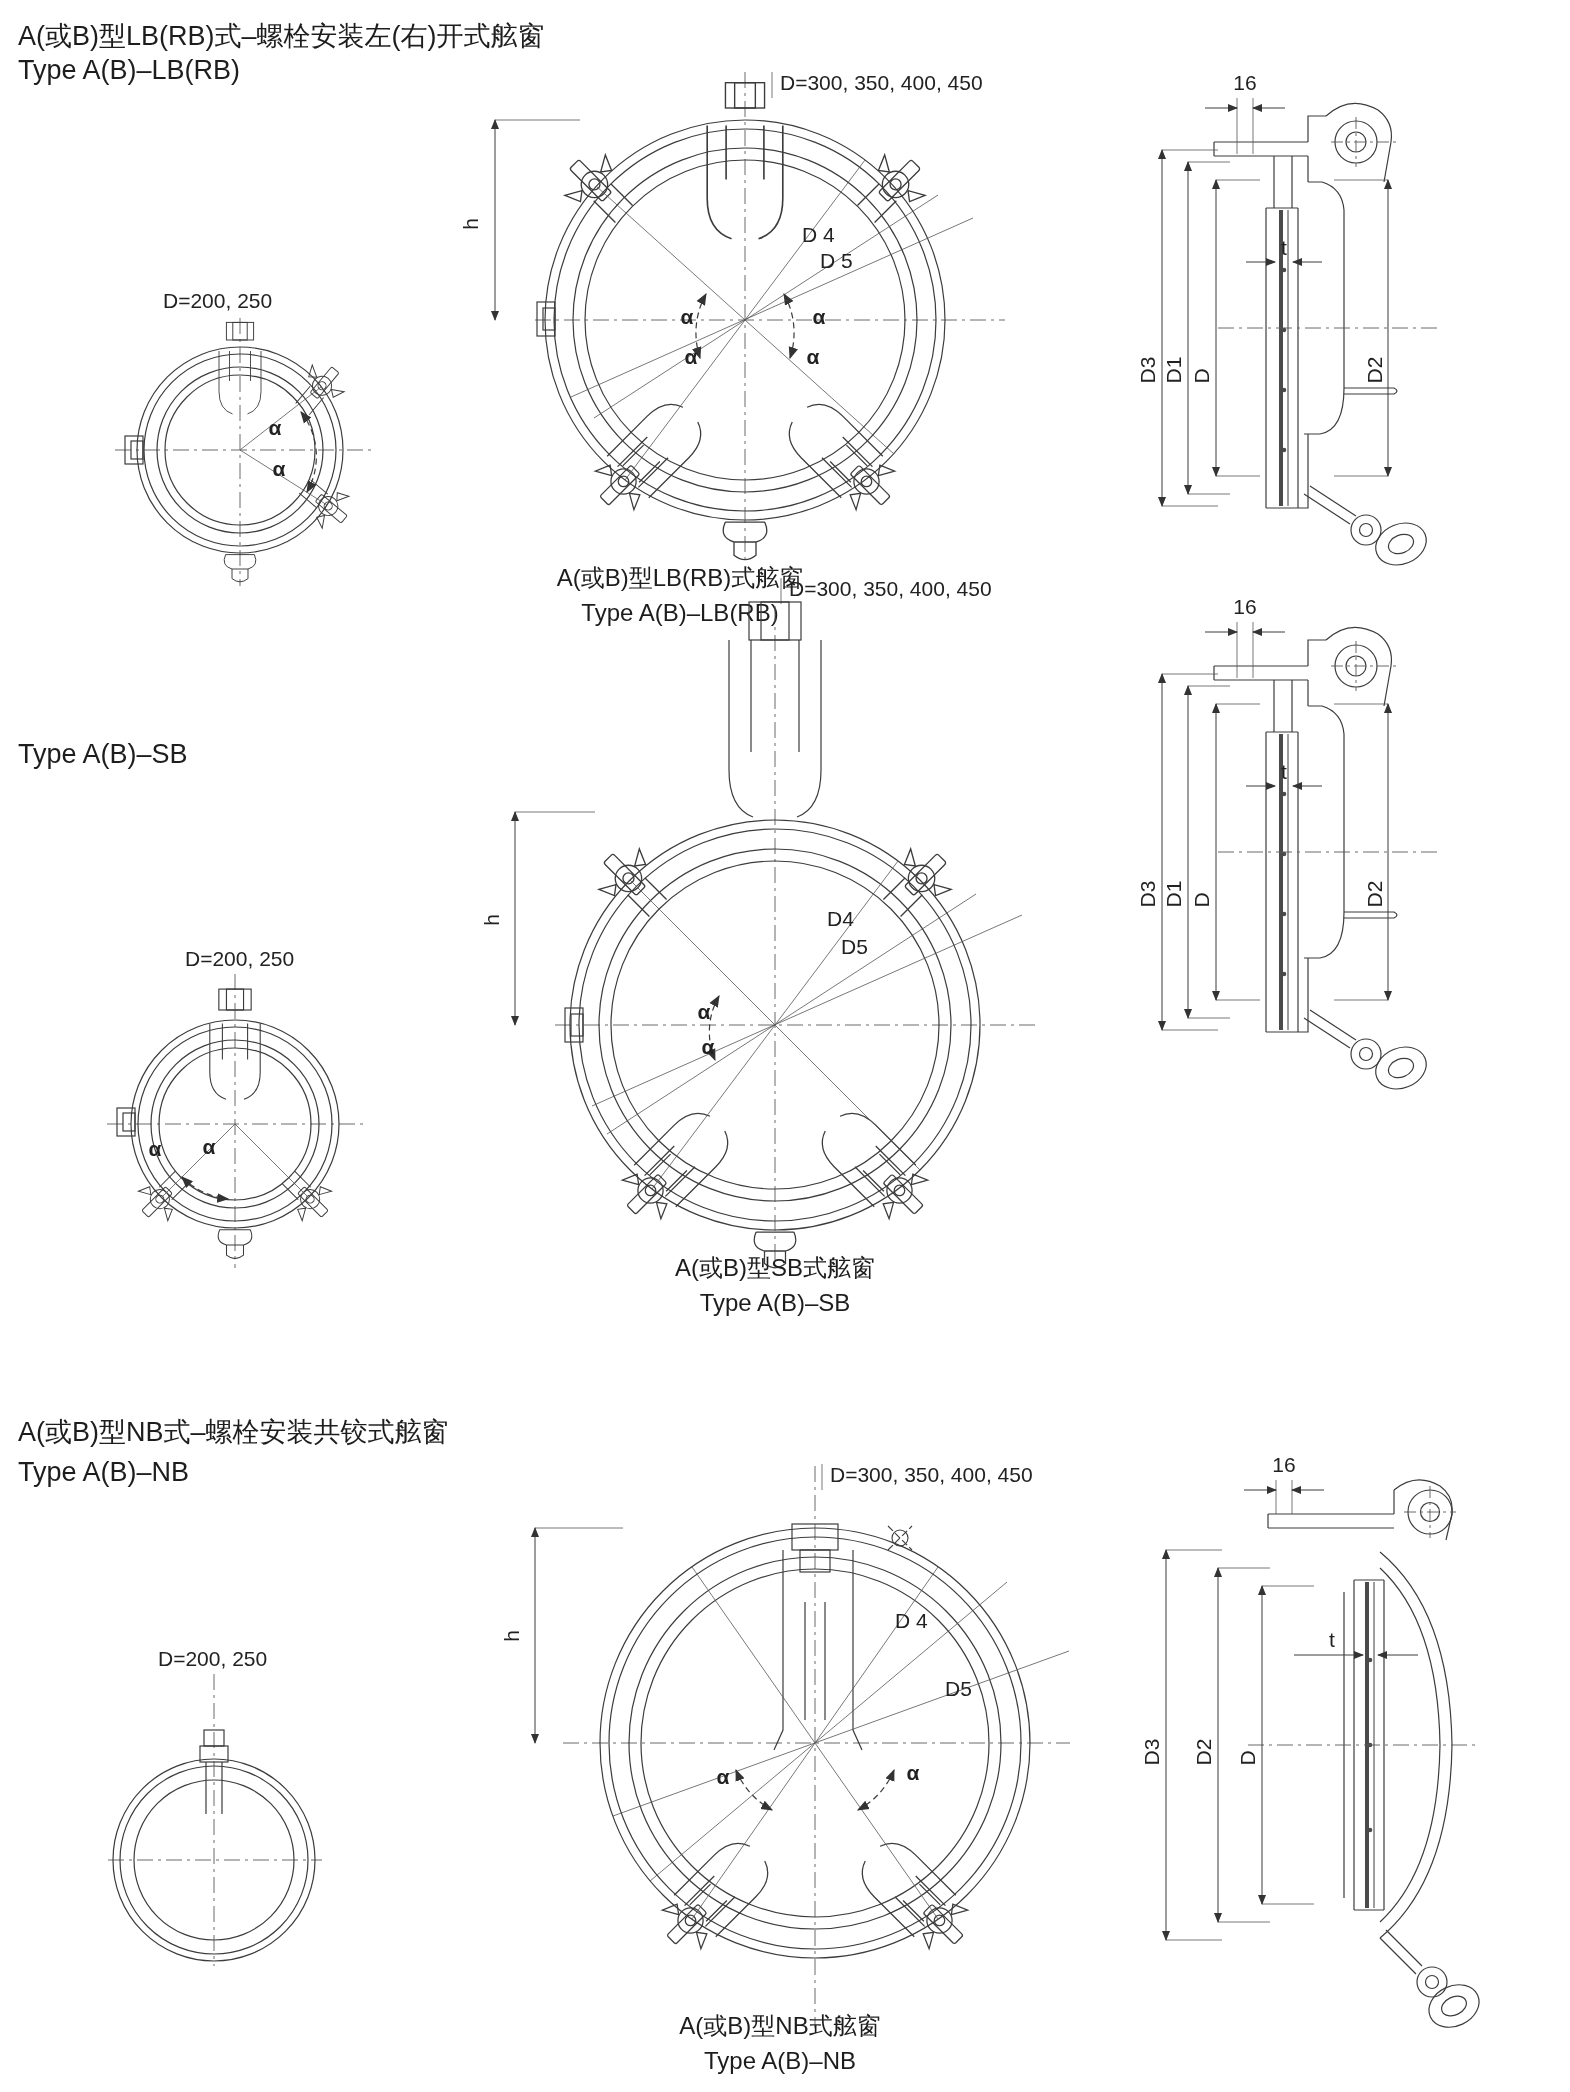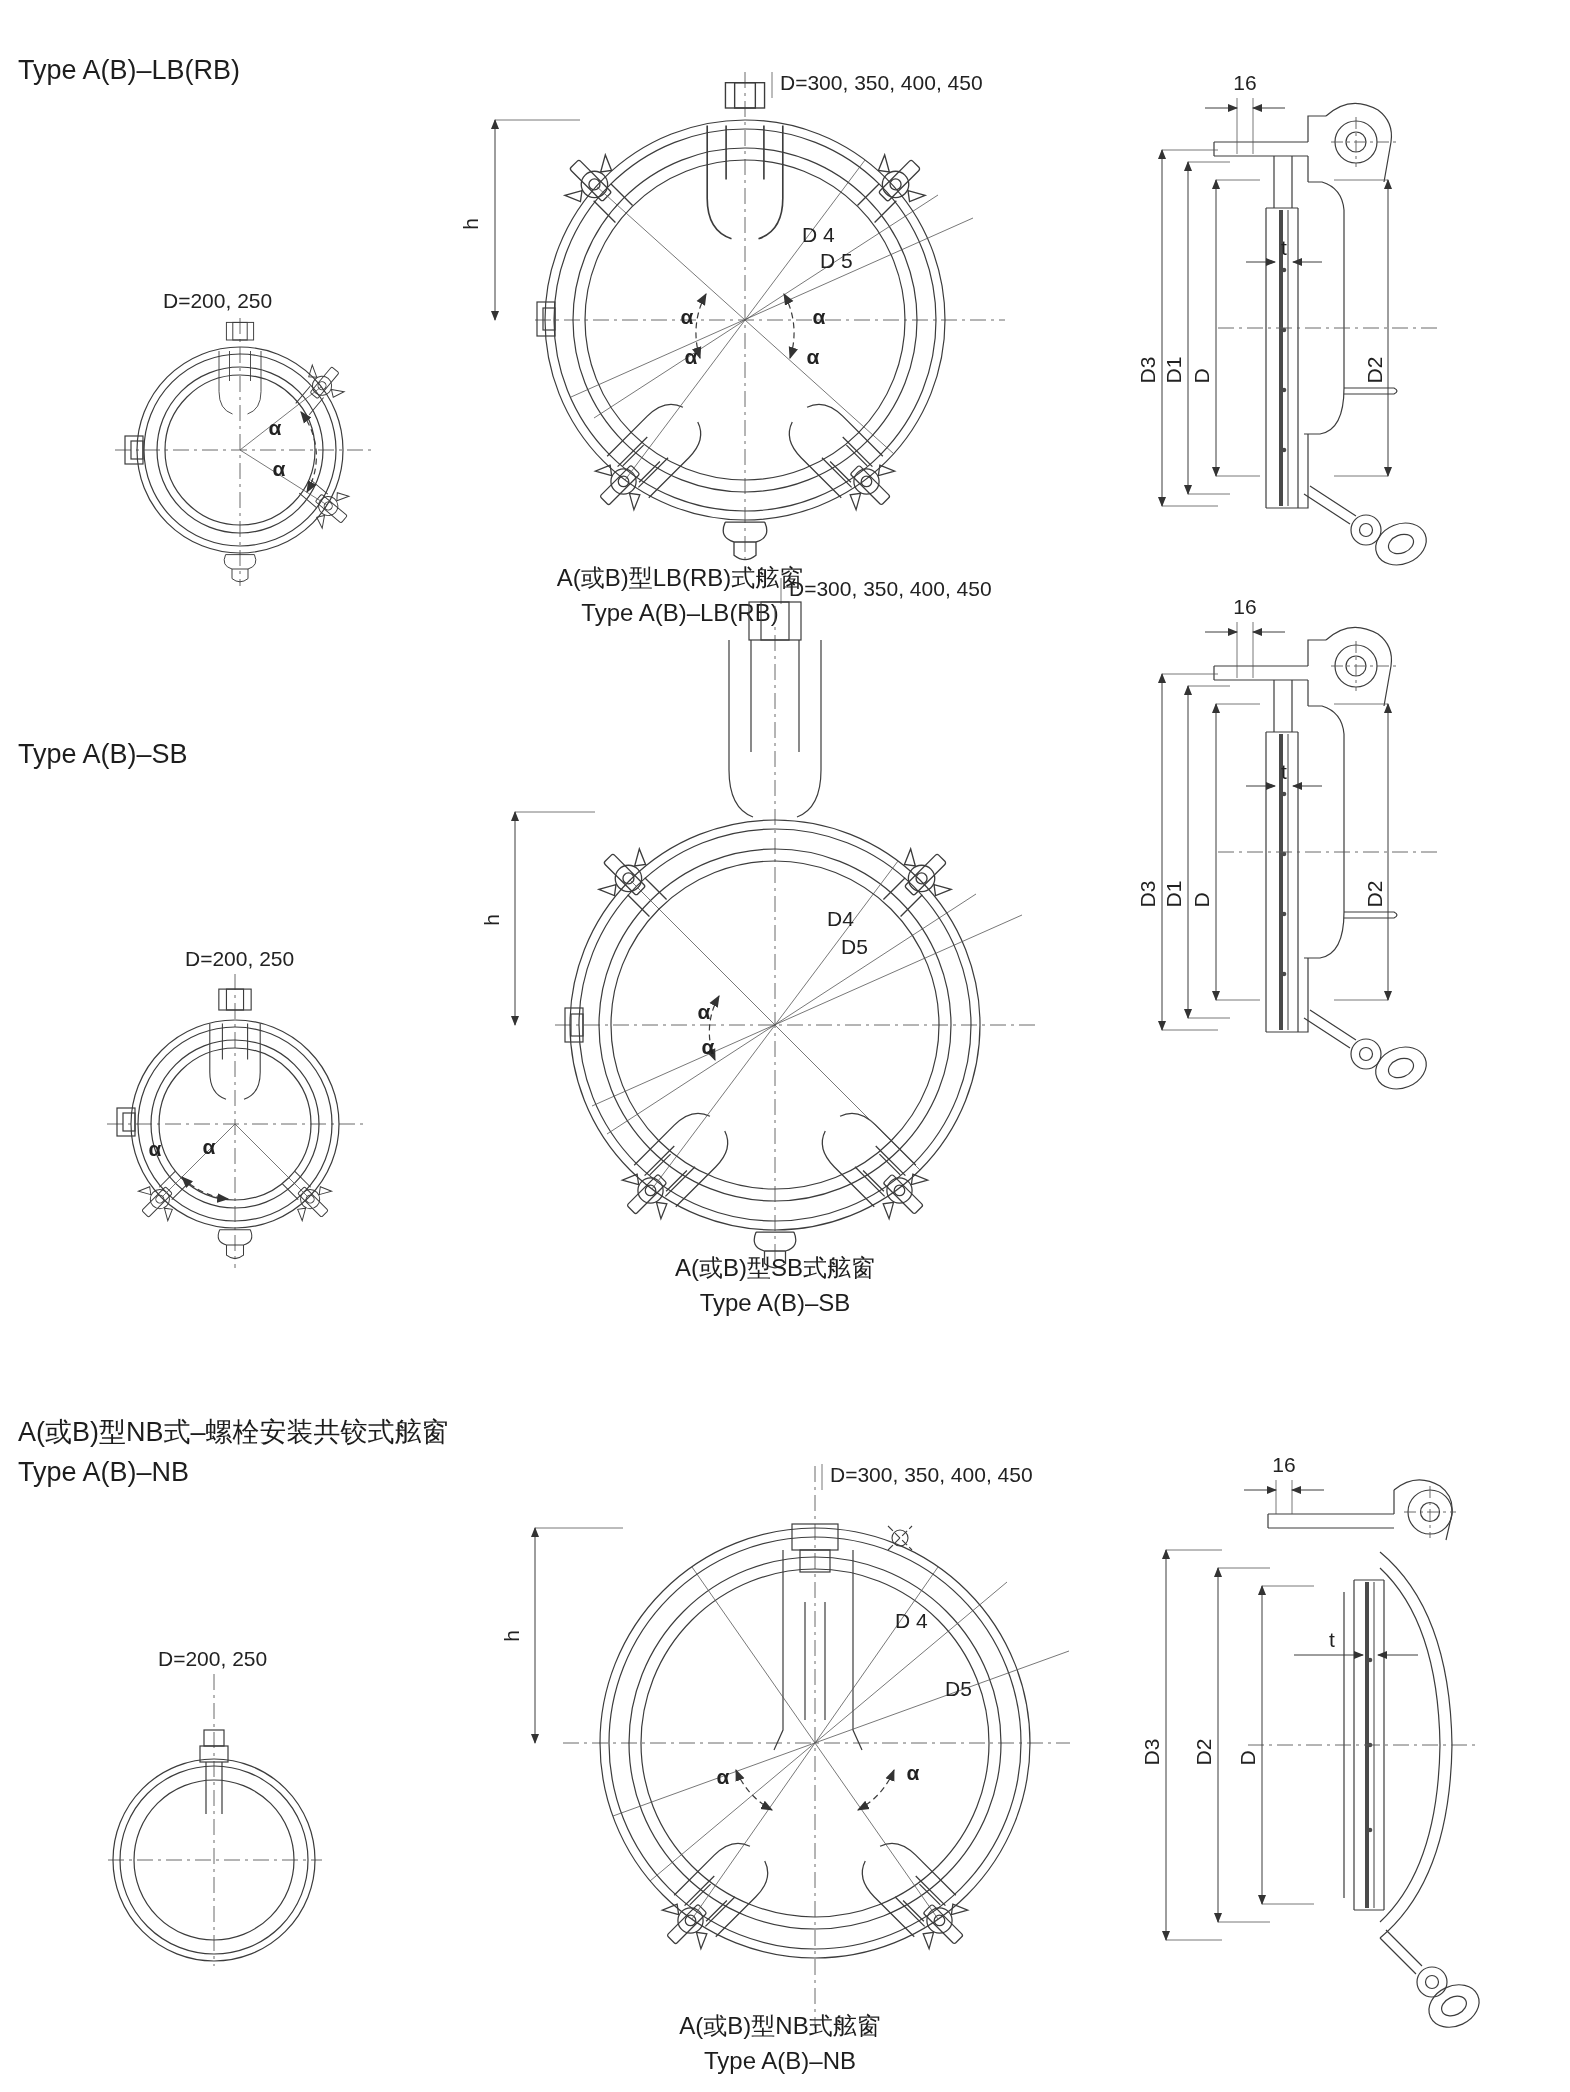--- a/index.html
+++ b/index.html
@@ -67,20 +67,21 @@
       <path d="M206,436 L252,466 M212,428 L258,458"></path>
       <circle cx="268" cy="472" r="15"></circle>
           <circle cx="268" cy="472" r="6.5"></circle>
       <ellipse cx="303" cy="486" rx="26" ry="20" transform="rotate(-22 303 486)"></ellipse>
       <ellipse cx="303" cy="486" rx="13" ry="9" transform="rotate(-22 303 486)"></ellipse>
       <path d="M120,270 H342" stroke="#5a5a5a" stroke-width="0.9" stroke-dasharray="16 5 3 5"></path>
     </g>
   </defs>
 </svg>
 
+<div class="abs title" style="left:18px;top:18px">A(或B)型LB(RB)式–螺栓安装左(右)开式舷窗</div>
 <div class="abs title" style="left:18px;top:52px">Type A(B)–LB(RB)</div>
 
 <svg class="abs" style="left:75px;top:278px" width="320" height="312" viewBox="0 0 320 312">
   <text x="88" y="30">D=200, 250</text>
   <path class="cl" d="M165,40 V308 M40,172 H296"></path>
   <g class="ln">
     <circle cx="165" cy="172" r="103"></circle>
         <circle cx="165" cy="172" r="96"></circle>
     <circle cx="165" cy="172" r="83"></circle>
         <circle cx="165" cy="172" r="75"></circle>

